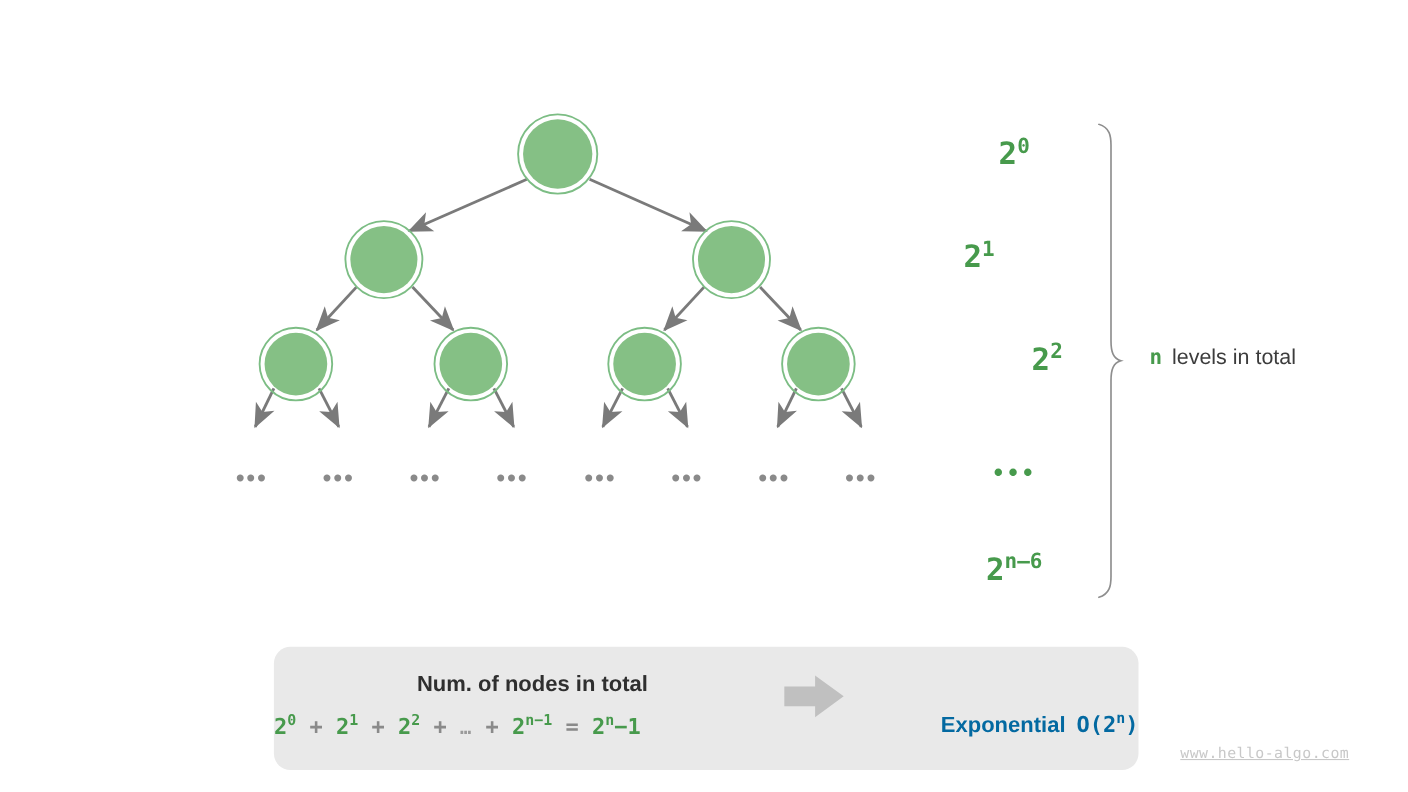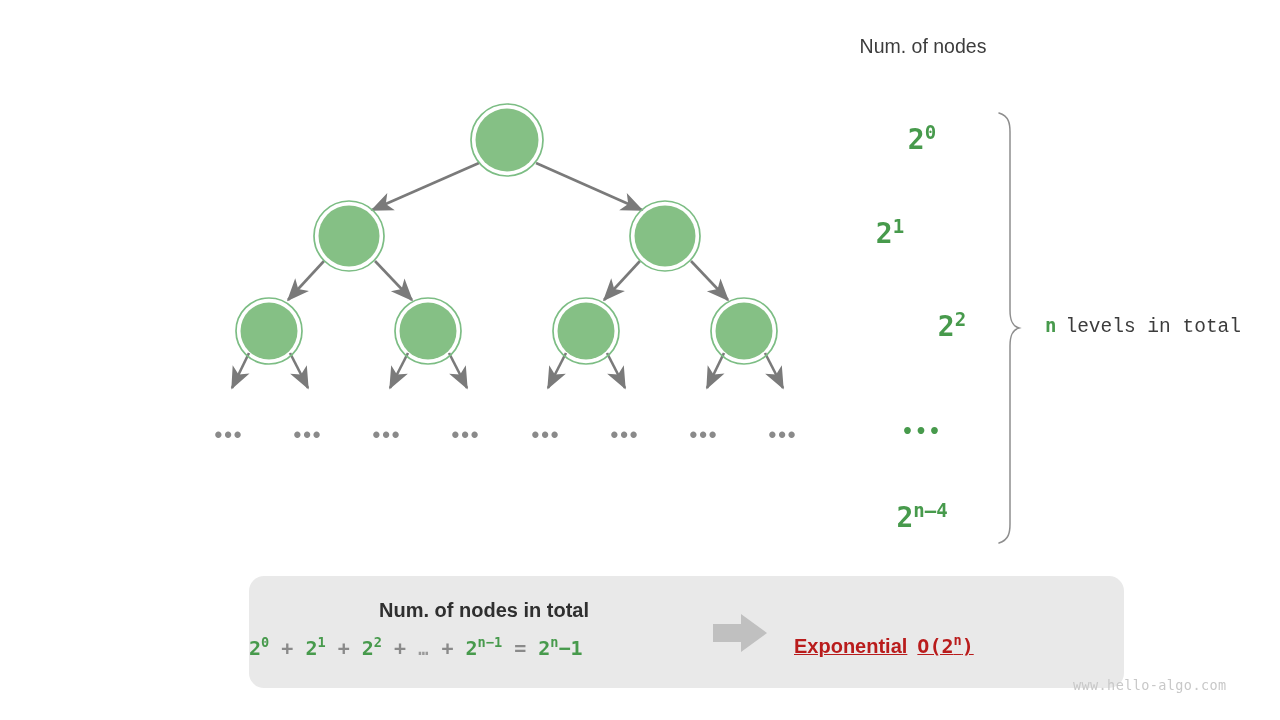--- a/index.html
+++ b/index.html
@@ -92,32 +92,32 @@
     white-space: nowrap;
     line-height: 1;
   }
   #levels-total .nvar {
     font-family: "DejaVu Sans Mono", "Liberation Mono", monospace;
     font-size: 19px;
     font-weight: 700;
     color: #479a4c;
   }
   #levels-total .ntext {
-    font-family: Liberation Mono, monospace;
+    font-family: Liberation Sans, sans-serif;
     font-size: 19.5px;
     color: #3c3c3c;
     margin-left: 9px;
   }
 
   
   #summary-panel {
     position: absolute;
     left: 249px;
-    top: 576px;
-    width: 875px;
+    top: 588px;
+    width: 786px;
     height: 112px;
     background: #e9e9e9;
     border-radius: 15px;
   }
 
   #summary-left {
     position: absolute;
     left: 0px;
     top: 0px;
     width: 470px;
@@ -162,24 +162,23 @@
   }
   .term-green { color: #479a4c; }
   .op-gray { color: #8a8a8a; font-weight: 700; }
   .dots-gray { color: #9a9a9a; font-size: 0.85em; letter-spacing: 1px; }
 
   #complexity-line {
     position: absolute;
     top: 58px;
     left: 0;
     width: 100%;
-    text-align: left;
-    white-space: nowrap;
-    color: #b91c1c;
-    text-decoration: underline;
+    text-align: right;
+    white-space: nowrap;
+    color: #0369a1;
   }
   #complexity-line .word {
     font-family: "Liberation Sans", sans-serif;
     font-size: 20px;
     font-weight: 700;
   }
   #complexity-line .bigo {
     font-family: "DejaVu Sans Mono", "Liberation Mono", monospace;
     font-size: 20px;
     font-weight: 700;
@@ -202,20 +201,21 @@
   
   #watermark {
     position: absolute;
     left: 1073px;
     top: 677px;
     font-family: "DejaVu Sans Mono", "Liberation Mono", monospace;
     font-size: 13.5px;
     color: #c8c8c8;
     letter-spacing: 0.4px;
     white-space: nowrap;
+    text-decoration: underline;
   }
 </style>
 </head>
 <body>
 
 <div id="stage">
 
   <svg id="tree-svg" viewBox="0 0 860 470">
     <defs>
       <marker id="arw" markerWidth="10" markerHeight="10" refX="8.4" refY="4" orient="auto" markerUnits="strokeWidth">
@@ -280,35 +280,34 @@
   <div class="tree-ellipsis" style="left:229px; top:435px;">•••</div>
   <div class="tree-ellipsis" style="left:308px; top:435px;">•••</div>
   <div class="tree-ellipsis" style="left:387px; top:435px;">•••</div>
   <div class="tree-ellipsis" style="left:466px; top:435px;">•••</div>
   <div class="tree-ellipsis" style="left:546px; top:435px;">•••</div>
   <div class="tree-ellipsis" style="left:625px; top:435px;">•••</div>
   <div class="tree-ellipsis" style="left:704px; top:435px;">•••</div>
   <div class="tree-ellipsis" style="left:783px; top:435px;">•••</div>
 
   <div id="levels-heading">
-    <div>Num. of nodes</div>
   </div>
 
   <div class="level-label" style="left:922px; top:140px;">
     <span>2</span><sup>0</sup>
   </div>
   <div class="level-label" style="left:890px; top:234px;">
     <span>2</span><sup>1</sup>
   </div>
   <div class="level-label" style="left:952px; top:327px;">
     <span>2</span><sup>2</sup>
   </div>
   <div class="level-label dots" style="left:922px; top:431px;">•••</div>
   <div class="level-label" style="left:922px; top:518px;">
-    <span>2</span><sup>n–4</sup>
+    <span>2</span><sup>n–6</sup>
   </div>
 
   <svg id="brace-svg" viewBox="0 0 30 432">
     <path d="M4,1 C14,4 15,12 15,20 L15,198 C15,208 17,214 24,216 C17,218 15,224 15,234 L15,412 C15,420 14,428 4,431" fill="none" stroke="#8e8e8e" stroke-width="1.5" stroke-linecap="round"></path>
   </svg>
 
   <div id="levels-total">
     <span class="nvar">n</span><span class="ntext">levels in total</span>
   </div>
 

